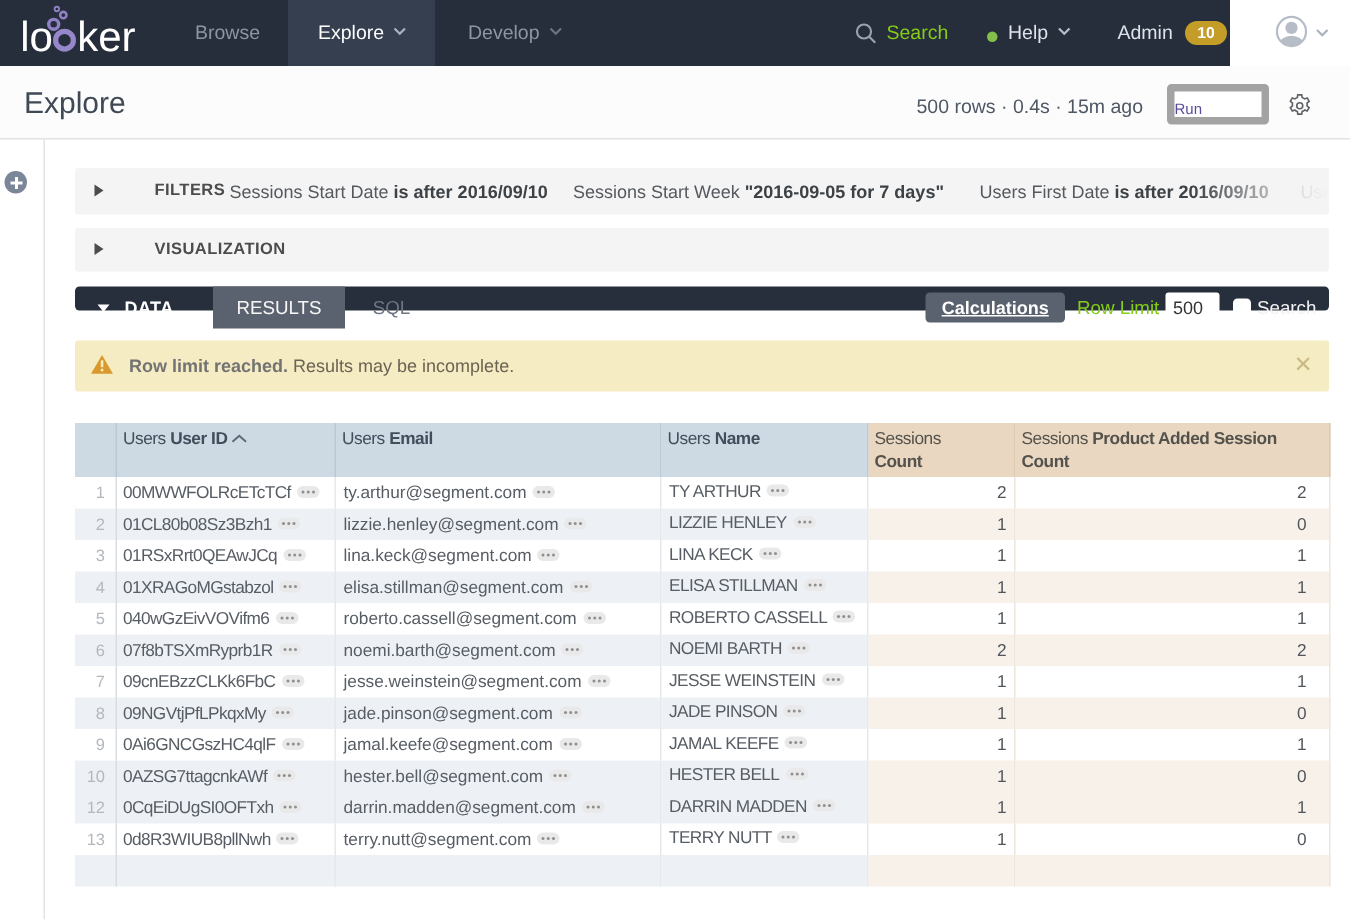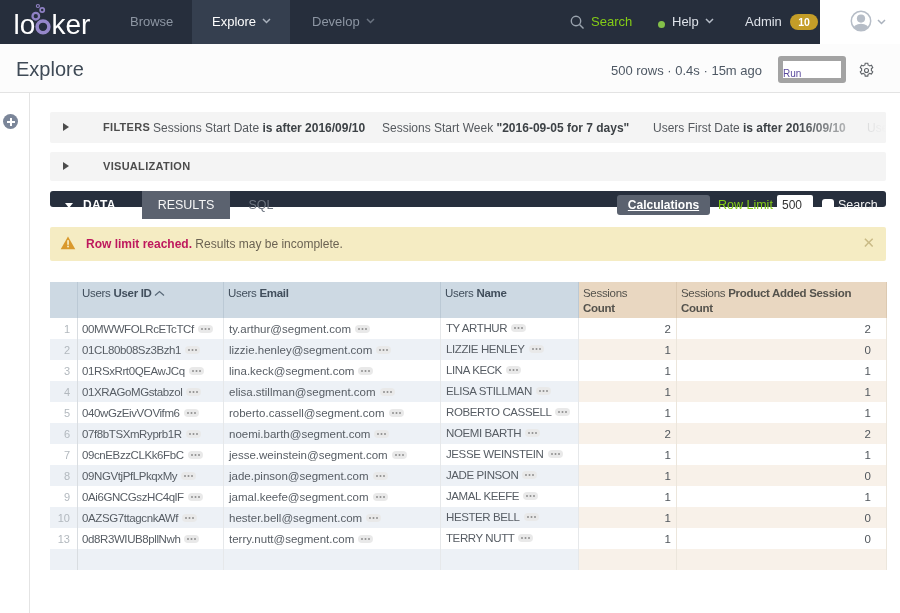--- a/index.html
+++ b/index.html
@@ -45,21 +45,21 @@
 .sqltab { position:absolute; left:196px; top:0; width:30px; height:28px; color:#6d7580; font-size:12.5px; text-align:center; line-height:28px; }
 .calcbtn { position:absolute; left:567px; top:4px; width:93px; height:20px; background:#5b626f; border-radius:3px; color:#fff; font-size:12px; font-weight:bold; text-align:center; line-height:20px;text-decoration:underline; }
 .rowlim { position:absolute; left:668px; top:0; line-height:28px; font-size:12.5px; color:#84cc16; }
 .limbox { position:absolute; left:727px; top:4px; width:36px; height:20px; background:#fff; border-radius:2px; font-size:12px; color:#333; line-height:20px; padding-left:5px; }
 .cbox { position:absolute; left:772px; top:8px; width:12px; height:12px; background:#fff; border-radius:3px; }
 .totals { position:absolute; left:788px; top:0; line-height:28px; font-size:12.5px; color:#f2f2f2; }
 
 
 .warn { position:absolute; left:50px; top:227px; width:836px; height:34px; background:#f5ecc3; border-radius:2px; }
 .warntext { position:absolute; left:36px; top:10px; font-size:12px; color:#6b6353; }
-.warntext b { color:#be185d; }
+.warntext b { color:#737373; }
 .wx { position:absolute; right:11px; top:7px; font-size:15px; color:#c9ba85; }
 
 
 .tblwrap { position:absolute; left:50px; top:272px; width:838px; height:334px; overflow:hidden;margin-top:10px; }
 table { border-collapse:separate; border-spacing:0; table-layout:fixed; width:837px; font-size:11.5px; }
 td, th { overflow:hidden; }
 th { font-weight:normal; text-align:left; vertical-align:top; height:36px; padding:4px 3px 0 4px; line-height:15px; font-size:11.5px; letter-spacing:-0.3px; }
 th.dim { background:#cdd9e3; color:#414e5c; border-right:1px solid #bbc9d5; }
 th.mea { background:#e9d7c1; color:#54524c; border-right:1px solid #dcc9b1; }
 th.corner { background:#cdd9e3; border-right:1px solid #bbc9d5; }
@@ -269,20 +269,28 @@
   <td class="mea">1</td>
 </tr>
 <tr class="even">
   <td class="num">10</td>
   <td class="id">0AZSG7ttagcnkAWf<span class="chip"></span></td>
   <td class="email">hester.bell@segment.com<span class="chip"></span></td>
   <td class="name">HESTER BELL<span class="chip"></span></td>
   <td class="mea">1</td>
   <td class="mea">0</td>
 </tr>
+<tr class="even">
+  <td class="num">12</td>
+  <td class="id">0CqEiDUgSI0OFTxh<span class="chip"></span></td>
+  <td class="email">darrin.madden@segment.com<span class="chip"></span></td>
+  <td class="name">DARRIN MADDEN<span class="chip"></span></td>
+  <td class="mea">1</td>
+  <td class="mea">1</td>
+</tr>
 <tr class="odd">
   <td class="num">13</td>
   <td class="id">0d8R3WIUB8pllNwh<span class="chip"></span></td>
   <td class="email">terry.nutt@segment.com<span class="chip"></span></td>
   <td class="name">TERRY NUTT<span class="chip"></span></td>
   <td class="mea">1</td>
   <td class="mea">0</td>
 </tr>
 <tr class="even">
   <td class="num"></td>

